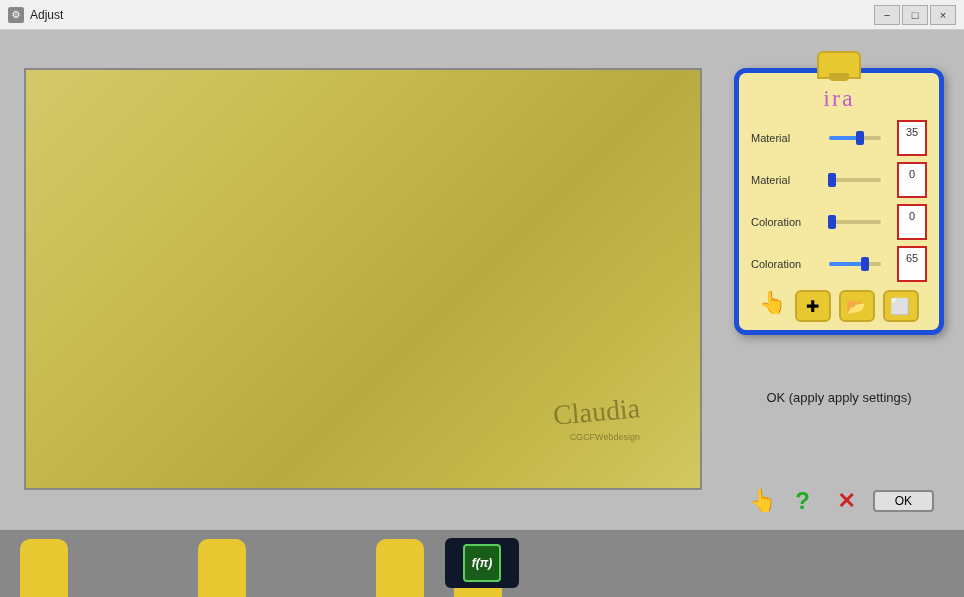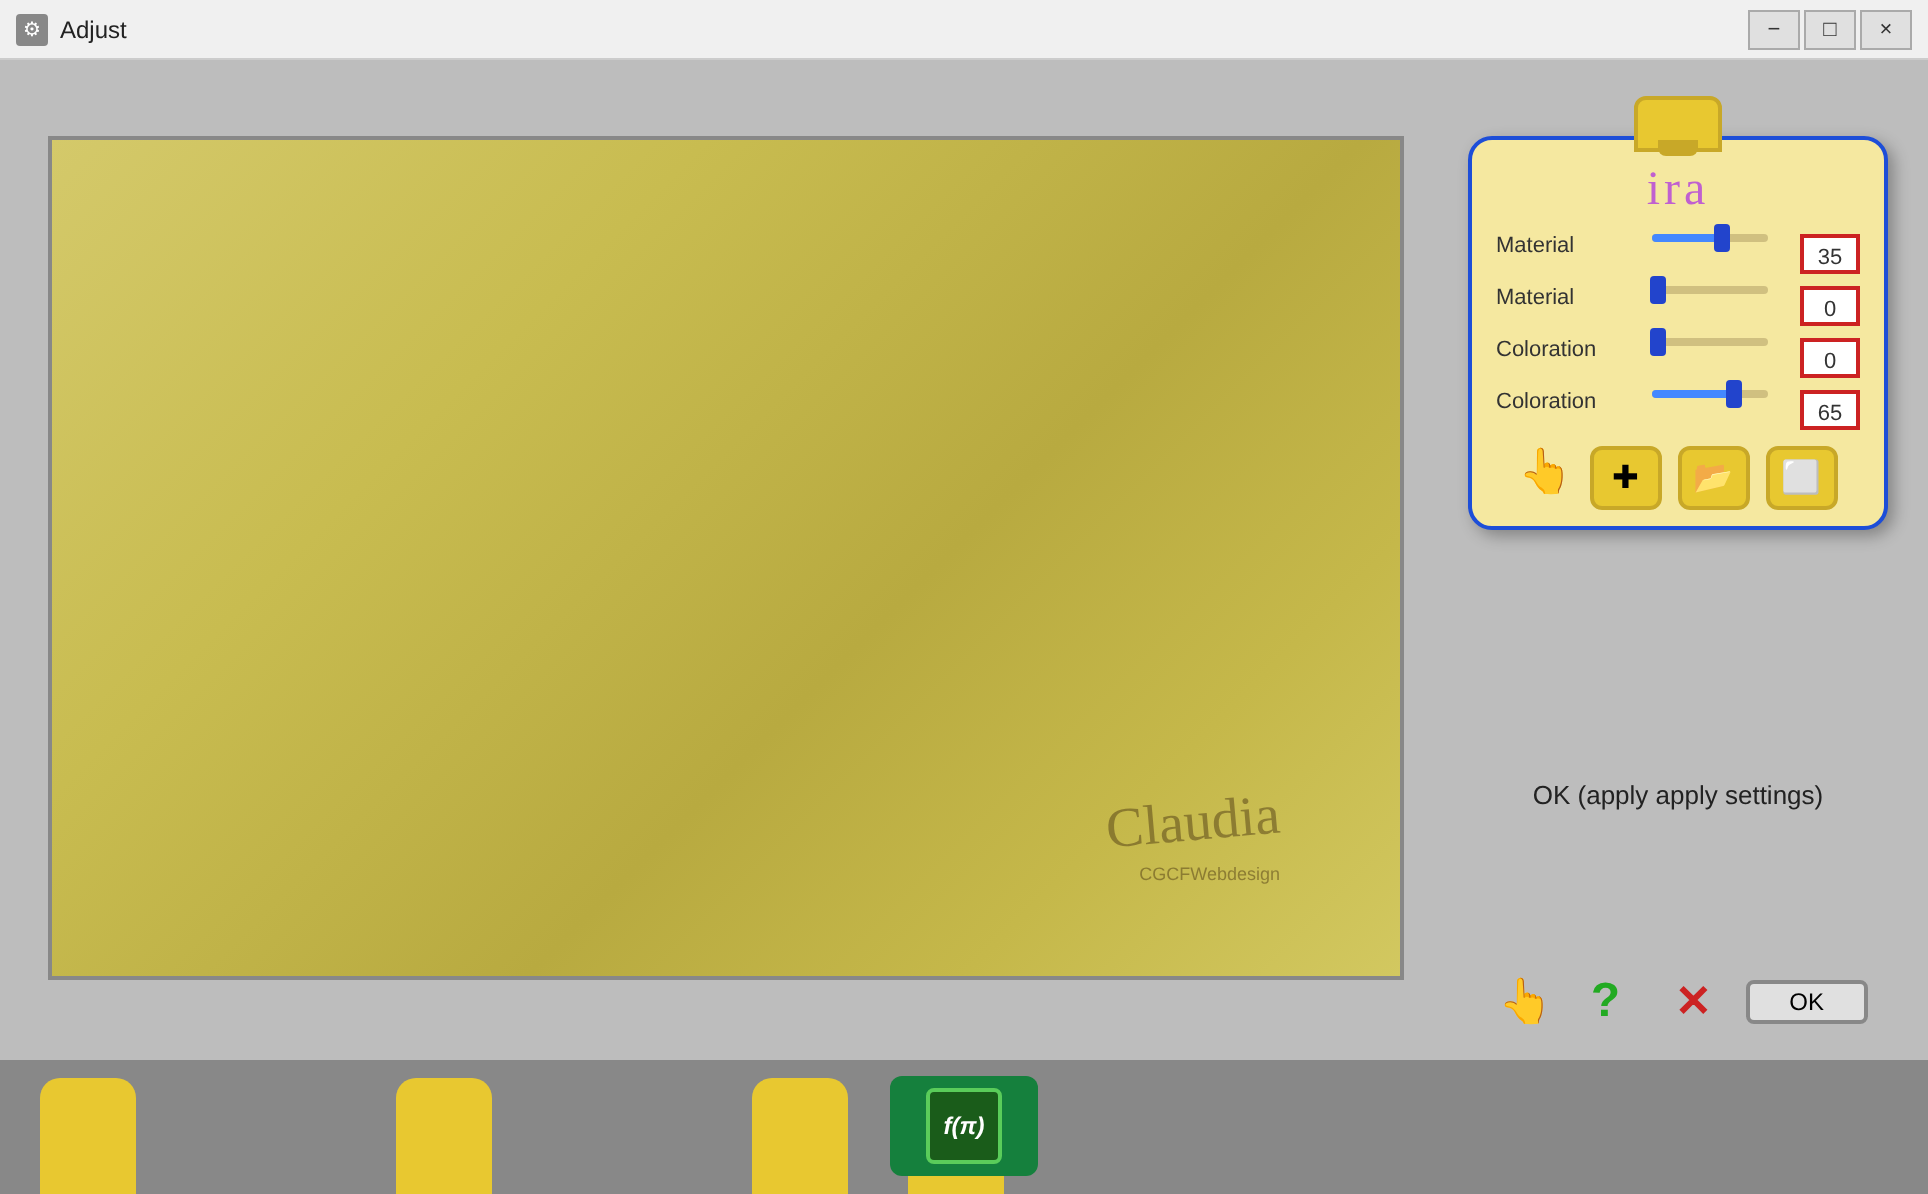--- a/index.html
+++ b/index.html
@@ -88,21 +88,21 @@
       text-align: center;
     }
 
     
     .panel {
       position: absolute;
       top: 38px;
       right: 20px;
       width: 210px;
       background: #f5e8a0;
-      border: 2px solid #1d4ed8;
+      border: 5px solid #1d4ed8;
       border-radius: 12px;
       padding: 12px 12px 8px 12px;
       box-shadow: 3px 3px 8px rgba(0,0,0,0.3);
     }
 
     
     .panel-clip {
       position: absolute;
       top: -22px;
       left: 50%;
@@ -129,21 +129,21 @@
       font-family: 'Brush Script MT', cursive, serif;
       font-size: 24px;
       color: #c060d0;
       margin-bottom: 8px;
       letter-spacing: 2px;
     }
 
     
     .slider-row {
       display: flex;
-      align-items: flex-start;
+      align-items: center;
       margin-bottom: 6px;
       gap: 16px;
     }
     .slider-label {
       font-size: 11px;
       color: #333;
       width: 62px;
       flex-shrink: 0;
     }
     .slider-track {
@@ -161,21 +161,21 @@
     .slider-thumb {
       position: absolute;
       top: -5px;
       width: 8px; height: 14px;
       background: #2244cc;
       border-radius: 2px;
       transform: translateX(-50%);
     }
     .slider-value {
       width: 30px;
-      height: 20px;
+      height: 36px;
       background: white;
       border: 1px solid #888;
       font-size: 11px;
       text-align: center;
       line-height: 20px;
       color: #333;
     }
     .slider-value.highlighted {
       border: 2px solid #cc2222;
     }
@@ -319,18 +319,18 @@
 
   <div style="position:absolute;bottom:0;left:0;right:0;height:67px;background:#888;">
 
     <div style="position:absolute;bottom:0;left:0;right:0;display:flex;align-items:flex-end;padding:0 20px;">
       <div style="width:48px;height:58px;background:#e8c830;border-radius:10px 10px 0 0;margin-right:130px;"></div>
       <div style="width:48px;height:58px;background:#e8c830;border-radius:10px 10px 0 0;margin-right:130px;"></div>
       <div style="width:48px;height:58px;background:#e8c830;border-radius:10px 10px 0 0;margin-right:30px;"></div>
       <div style="width:48px;height:58px;background:#e8c830;border-radius:10px 10px 0 0;"></div>
     </div>
 
-    <div style="position:absolute;top:8px;left:50%;transform:translateX(-50%);background:#15803d;border-radius:6px;padding:6px 18px;display:flex;align-items:center;gap:10px;">
+    <div style="position:absolute;top:8px;left:50%;transform:translateX(-50%);background:#0f172a;border-radius:6px;padding:6px 18px;display:flex;align-items:center;gap:10px;">
       <div style="width:38px;height:38px;background:#1a5c1a;border:2px solid #5acc5a;border-radius:4px;display:flex;align-items:center;justify-content:center;font-size:12px;color:white;font-style:italic;font-weight:bold;">f(π)</div>
     </div>
   </div>
 
 </div>
 
 </body></html>

